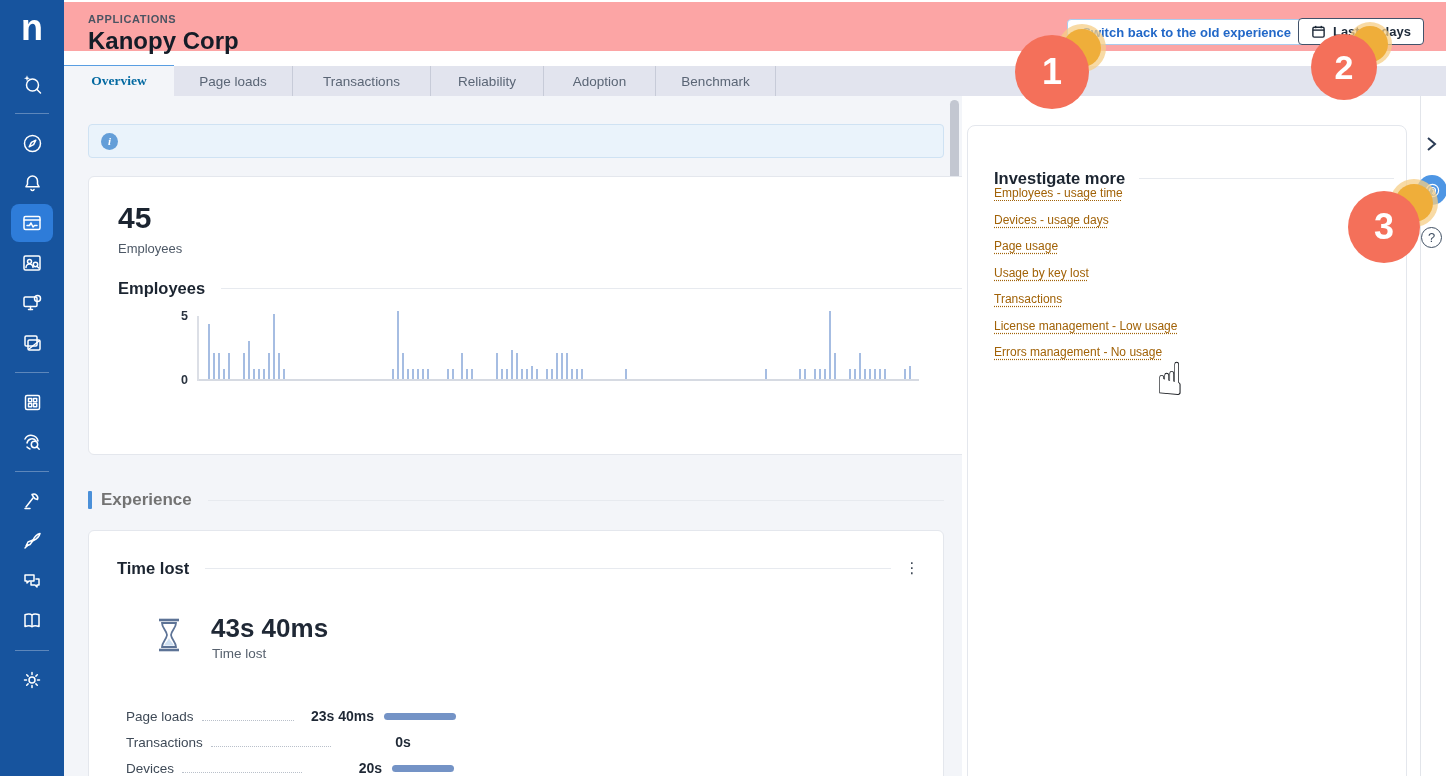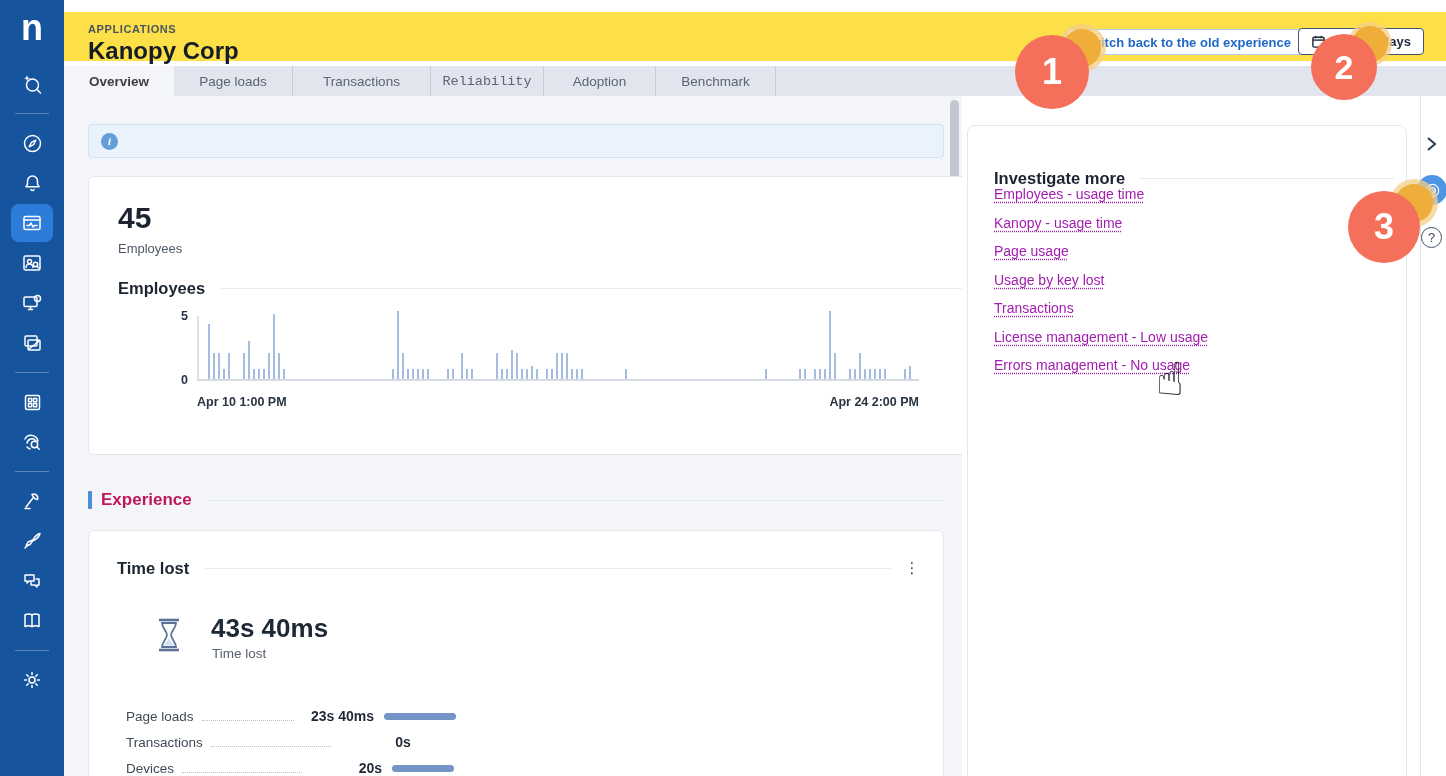--- a/index.html
+++ b/index.html
@@ -12,40 +12,40 @@
   .logo { width:64px; height:64px; display:flex; align-items:center; justify-content:center;
     color:#fff; font-size:36px; font-weight:bold; line-height:1; padding-bottom:8px; }
   .side-icons { display:flex; flex-direction:column; align-items:center; }
   .side-item { width:42px; height:38px; display:flex; align-items:center; justify-content:center;
     border-radius:8px; margin:1px 0; cursor:pointer; }
   .side-item.active { background:#2e7cd9; }
   .side-item svg { stroke:#fff; fill:none; stroke-width:1.5; stroke-linecap:round; stroke-linejoin:round; }
   .side-div { width:34px; height:1px; background:rgba(255,255,255,.3); margin:9px 0; }
 
   
-  #header { position:absolute; left:64px; top:12px; width:1382px; height:49px; background:#fde047; }
+  #header { position:absolute; left:64px; top:2px; width:1382px; height:49px; background:#fca5a5; }
   .eyebrow { position:absolute; left:24px; top:11px; font-size:11px; font-weight:bold;
     letter-spacing:.6px; color:#4b5462; }
   .page-title { position:absolute; left:24px; top:25px; font-size:24px; font-weight:bold; color:#141c27; }
   .btn-switch { position:absolute; right:140px; top:17px; height:26px; padding:0 14px; background:#fff;
     border:1px solid #abccee; border-radius:4px; font-size:13px; font-weight:bold; color:#2268c8;
     display:flex; align-items:center; cursor:pointer; }
   .btn-date { position:absolute; right:22px; top:16px; height:27px; padding:0 12px; background:#fff;
     border:1px solid #41526a; border-radius:4px; font-size:13px; font-weight:bold; color:#1d2938;
     display:flex; align-items:center; gap:7px; cursor:pointer; }
   .btn-date svg { stroke:#1d2938; fill:none; stroke-width:1.5; }
   .active-tab-line { position:absolute; left:0px; top:63px; width:110px; height:3px; background:#599ee2; }
 
   
   #tabbar { position:absolute; left:64px; top:66px; width:1382px; height:30px; background:#e2e4ee;
     display:flex; }
   .tab { height:30px; display:flex; align-items:center; justify-content:center;
     font-size:13.5px; color:#5a6575; cursor:pointer; }
   .tab.inactive { border-right:1px solid #c7cbd8; }
-  .tab.active { background:#f3f5f9; color:#404040; font-weight:bold; }
+  .tab.active { background:#f3f5f9; color:#0369a1; font-weight:bold;font-family:Liberation Serif, serif; }
 
   
   #main { position:absolute; left:64px; top:96px; width:898px; height:680px; background:#f3f5f9; }
   .scroll-thumb { position:absolute; left:886px; top:4px; width:9px; height:152px;
     background:#c3c7d1; border-radius:5px; cursor:pointer; }
 
   .banner { position:absolute; left:24px; top:28px; width:856px; height:34px; background:#eaf3fb;
     border:1px solid #cfe2f3; border-radius:4px; display:flex; align-items:center; padding:0 12px;
     font-size:13.5px; color:#333d49; gap:9px; }
   .info-ic { width:17px; height:17px; border-radius:50%; background:#649ed8; color:#fff; flex:none;
@@ -69,42 +69,42 @@
   .chart-wrap .yl5 { position:absolute; left:-16px; top:-7px; font-size:12.5px; font-weight:bold; color:#2a3340; }
   .chart-wrap .yl0 { position:absolute; left:-16px; bottom:-6px; font-size:12.5px; font-weight:bold; color:#2a3340; }
   #chart-bars { position:absolute; inset:0; border-bottom:2px solid #d6dae2; }
   .axis-y { position:absolute; left:0; top:0; width:2px; height:65px; background:#dcdfe6; }
   .cbar { position:absolute; bottom:0; width:2px; background:#a6bde2; }
   .x-labels { position:absolute; left:108px; top:218px; width:722px; display:flex;
     justify-content:space-between; font-size:12.5px; font-weight:bold; color:#2a3340; }
 
   .section-head { position:absolute; left:24px; top:394px; width:856px; display:flex; align-items:center; }
   .section-accent { width:4px; height:18px; background:#4a90d9; border-radius:1px; margin-right:9px; }
-  .section-title { font-size:17px; font-weight:bold; color:#be185d; margin-right:16px; }
+  .section-title { font-size:17px; font-weight:bold; color:#737373; margin-right:16px; }
 
   #card-timelost { left:24px; top:434px; width:856px; height:260px; }
   .tl-head { position:absolute; left:28px; top:26px; right:22px; height:22px; display:flex; align-items:center; }
   .hourglass { position:absolute; left:63px; top:84px; }
   .tl-value { position:absolute; left:122px; top:82px; font-size:26px; font-weight:bold; color:#1f2835; }
   .tl-label { position:absolute; left:123px; top:115px; font-size:13.5px; color:#57616e; }
   #tl-rows { position:absolute; left:37px; top:172px; width:330px; }
   .tl-row { display:flex; align-items:center; height:26px; }
   .tl-row .rl { font-size:13.5px; color:#3f4a57; white-space:nowrap; }
   .tl-row .leader { flex:1; border-bottom:1.5px dotted #b9c0ca; margin:0 8px; height:1px; align-self:center; margin-top:8px; max-width:120px;}
   .tl-row .rv { font-size:14px; font-weight:bold; color:#1f2835; white-space:nowrap; width:72px; text-align:right; }
   .tl-row .rbar { height:7px; border-radius:4px; background:#7493c6; margin-left:10px; }
 
   
   #right { position:absolute; left:962px; top:96px; width:458px; height:680px; background:#fff; }
   #invest-card { position:absolute; left:5px; top:29px; width:440px; height:700px;
     background:#fff; border:1px solid #e4e7ed; border-radius:8px; }
   .inv-head { position:absolute; left:26px; top:26px; right:12px; display:flex; align-items:center;margin-top:17px; }
   .inv-title { font-size:16.5px; font-weight:bold; color:#1b2430; margin-right:14px; white-space:nowrap; }
   #inv-links { position:absolute; left:26px; top:60px; display:flex; flex-direction:column; }
-  #inv-links a { font-size:14px; color:#a21caf; margin-bottom:12.5px; text-decoration:underline;
+  #inv-links a { font-size:12px; color:#a16207; margin-bottom:12.5px; text-decoration:underline;
     text-decoration-style:dotted; text-underline-offset:3px; cursor:pointer; width:max-content; }
 
   
   #rail { position:absolute; left:1420px; top:96px; width:26px; height:680px; background:#fff;
     border-left:1px solid #e2e5ea; }
   .rail-chevron { position:absolute; left:1424px; top:136px; cursor:pointer; }
   .rail-chevron svg { stroke:#2b3c55; fill:none; stroke-width:2; }
   .fp-btn { position:absolute; left:1417px; top:175px; width:30px; height:30px; border-radius:50%;
     background:#4e96e4; display:flex; align-items:center; justify-content:center; cursor:pointer; z-index:6; }
   .help-btn { position:absolute; left:1421px; top:227px; width:21px; height:21px; border-radius:50%;
@@ -254,21 +254,21 @@
       </svg>
       <span>Last 14 days</span>
     </button>
     <div class="active-tab-line"></div>
   </header>
 
   <div id="tabbar">
       <div class="tab active" style="width: 110px;">Overview</div>
       <div class="tab inactive" style="width: 119px;">Page loads</div>
       <div class="tab inactive" style="width: 138px;">Transactions</div>
-      <div class="tab inactive" style="width: 113px; font-family: Liberation Mono, monospace;">Reliability</div>
+      <div class="tab inactive" style="width: 113px;">Reliability</div>
       <div class="tab inactive" style="width: 112px;">Adoption</div>
       <div class="tab inactive" style="width: 120px;">Benchmark</div>
     </div>
 
   <main id="main">
     <div class="scroll-thumb"></div>
 
     <div class="banner">
       <span class="info-ic">i</span>
     </div>
@@ -344,24 +344,20 @@
             <div class="cbar" style="left: 662.04px; height: 26px; background: rgb(166, 189, 226);"></div>
             <div class="cbar" style="left: 667.01px; height: 10.4px; background: rgb(166, 189, 226);"></div>
             <div class="cbar" style="left: 671.98px; height: 10.4px; background: rgb(166, 189, 226);"></div>
             <div class="cbar" style="left: 676.95px; height: 10.4px; background: rgb(166, 189, 226);"></div>
             <div class="cbar" style="left: 681.92px; height: 10.4px; background: rgb(166, 189, 226);"></div>
             <div class="cbar" style="left: 686.89px; height: 10.4px; background: rgb(166, 189, 226);"></div>
             <div class="cbar" style="left: 706.77px; height: 10.4px; background: rgb(166, 189, 226);"></div>
             <div class="cbar" style="left: 711.74px; height: 13px; background: rgb(166, 189, 226);"></div>
           </div>
       </div>
-      <div class="x-labels">
-        <span>Apr 10 1:00 PM</span>
-        <span>Apr 24 2:00 PM</span>
-      </div>
     </section>
 
     <div class="section-head">
       <span class="section-accent"></span>
       <span class="section-title">Experience</span>
       <span class="head-rule"></span>
     </div>
 
     <section class="card" id="card-timelost">
       <div class="tl-head">
@@ -402,21 +398,21 @@
   </main>
 
   <aside id="right">
     <section id="invest-card">
       <div class="inv-head">
         <span class="inv-title">Investigate more</span>
         <span class="head-rule"></span>
       </div>
       <div id="inv-links">
           <a>Employees - usage time</a>
-          <a>Kanopy - usage time</a>
+          <a>Devices - usage days</a>
           <a>Page usage</a>
           <a>Usage by key lost</a>
           <a>Transactions</a>
           <a>License management - Low usage</a>
           <a>Errors management - No usage</a>
         </div>
     </section>
   </aside>
 
   <div id="rail"></div>

